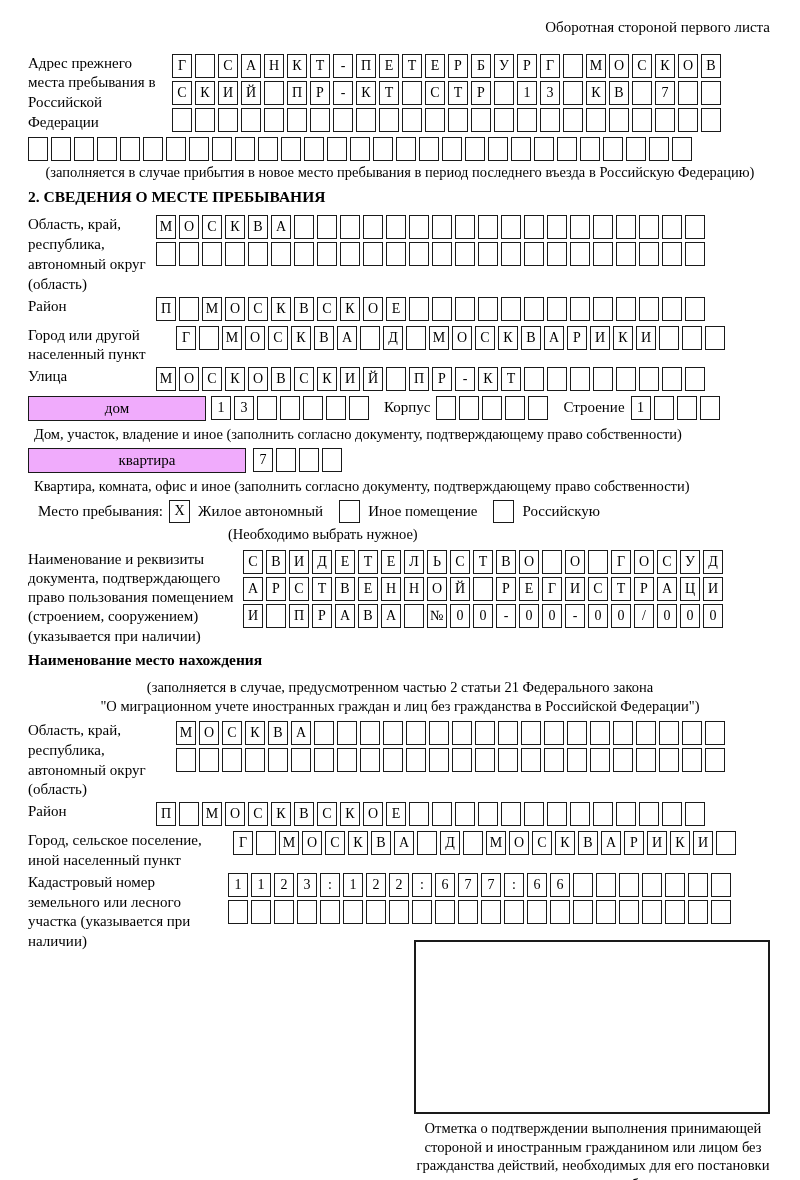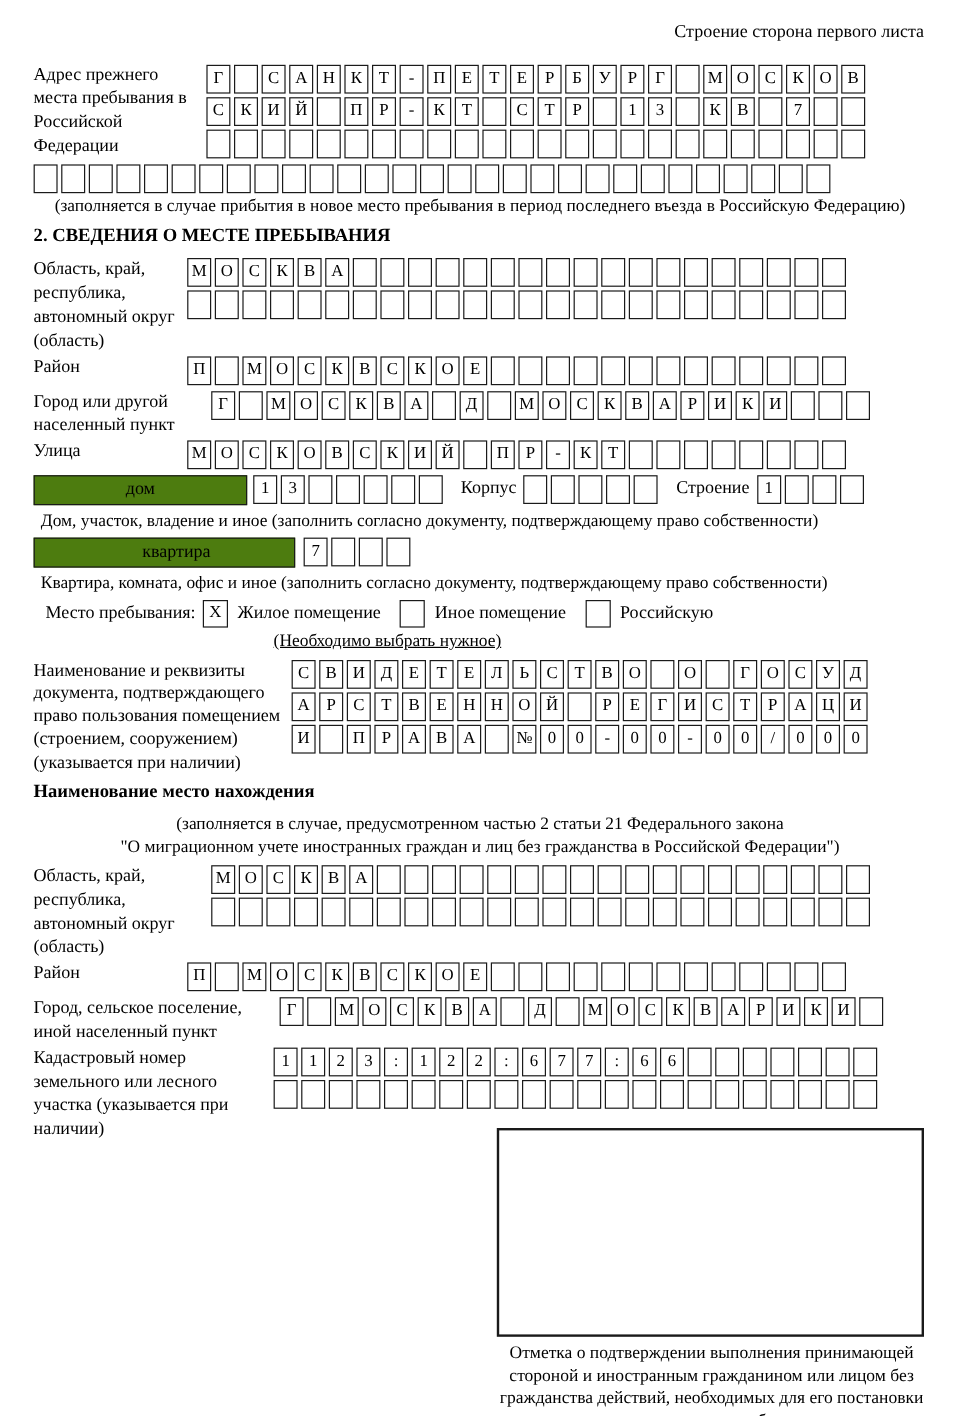--- a/index.html
+++ b/index.html
@@ -25,41 +25,41 @@
     border:1.5px solid #1a1a1a;text-align:center;
     font-size:14px;line-height:21px;flex:0 0 auto;background:#fff;
   }
   .fullrow{margin:1px 0 2px 0;}
   .note{font-size:14.5px;}
   .center{text-align:center;}
   .sec-title{font-weight:bold;font-size:15.5px;margin:6px 0 8px 0;}
   .inline-row{display:flex;align-items:flex-start;margin-bottom:2px;}
   .bigbox{
     border:1.5px solid #1a1a1a;height:23px;line-height:23px;text-align:center;
-    flex:0 0 auto;background:#4d7c0f;
+    flex:0 0 auto;background:#f0abfc;
   }
   .bb170{width:176px;margin-right:5px;}
   .bb200{width:196px;margin-right:7px;padding-left:20px;}
   .inl-lbl{margin:2px 6px 0 12px;flex:0 0 auto;text-align:center;}
   .cap{margin:0 0 4px 6px;}
   .mesto{display:flex;align-items:center;margin:4px 0 2px 10px;}
   .mesto .opt-lbl{margin:0 10px 0 8px;}
   .chk{width:19px;height:21px;line-height:20px;margin:0 0 0 6px;}
-  .mesto-note{margin:0 0 6px 200px;font-size:14.5px;text-decoration:underline;}
+  .mesto-note{margin:0 0 6px 200px;font-size:14.5px;}
   .expl{ text-align:center;font-size:14.5px;line-height:1.35;}
   .mark-col{width:358px;margin-left:auto;margin-top:-14px;}
   .mark-box{width:352px;height:170px;border:2px solid #1a1a1a;background:#fff;}
   .mark-cap{margin-top:5px;text-align:center;font-size:14.6px;line-height:1.28;}
   .mb4{margin-bottom:4px;}
   .mt4{margin-top:4px;}
 </style>
 </head>
 <body>
 
-<div class="hdr">Строение сторона первого листа</div>
+<div class="hdr">Оборотная стороной первого листа</div>
 
 <div class="frow">
   <div class="lbl w144">Адрес прежнего места пребывания в Российской Федерации</div>
   <div class="rows">
     <div class="boxrow">
         <span class="box">Г</span>
         <span class="box"></span>
         <span class="box">С</span>
         <span class="box">А</span>
         <span class="box">Н</span>
@@ -356,21 +356,21 @@
       <span class="box"></span>
       <span class="box"></span>
       <span class="box"></span>
     </div>
 </div>
 <div class="note cap">Квартира, комната, офис и иное (заполнить согласно документу, подтверждающему право собственности)</div>
 
 <div class="mesto">
   <span>Место пребывания:</span>
   <span class="box chk">X</span>
-  <span class="opt-lbl">Жилое помещение</span>
+  <span class="opt-lbl">Жилое автономный</span>
   <span class="box chk"></span>
   <span class="opt-lbl">Иное помещение</span>
   <span class="box chk"></span>
   <span class="opt-lbl">Российскую</span>
 </div>
 <div class="mesto-note">(Необходимо выбрать нужное)</div>
 
 <div class="frow">
   <div class="lbl w215">Наименование и реквизиты документа, подтверждающего право пользования помещением (строением, сооружением) (указывается при наличии)</div>
   <div class="rows">

